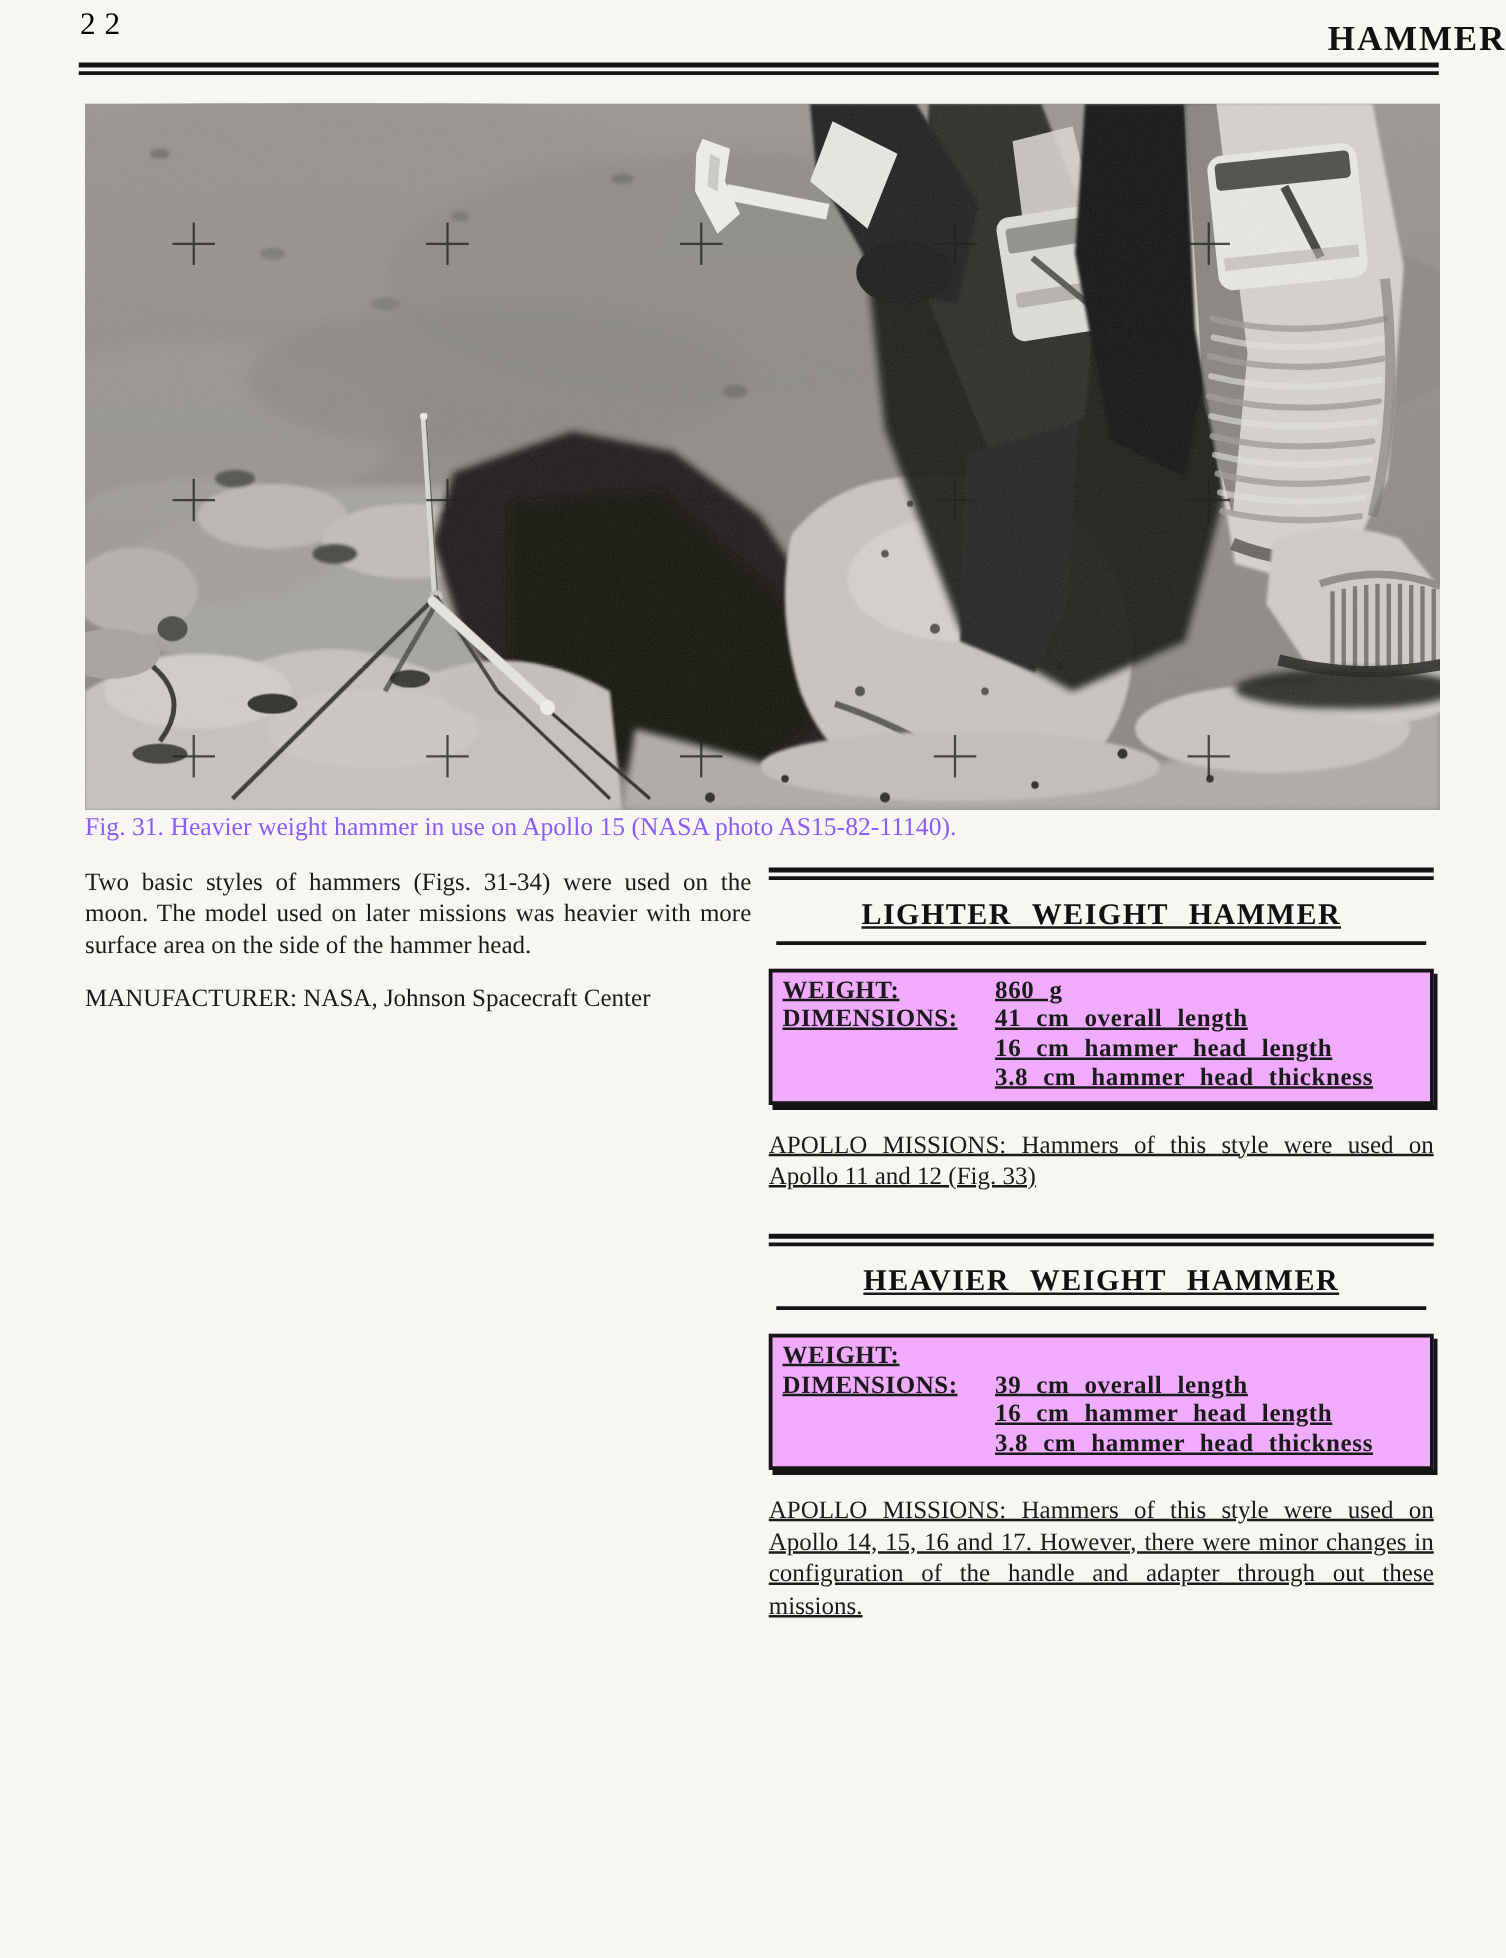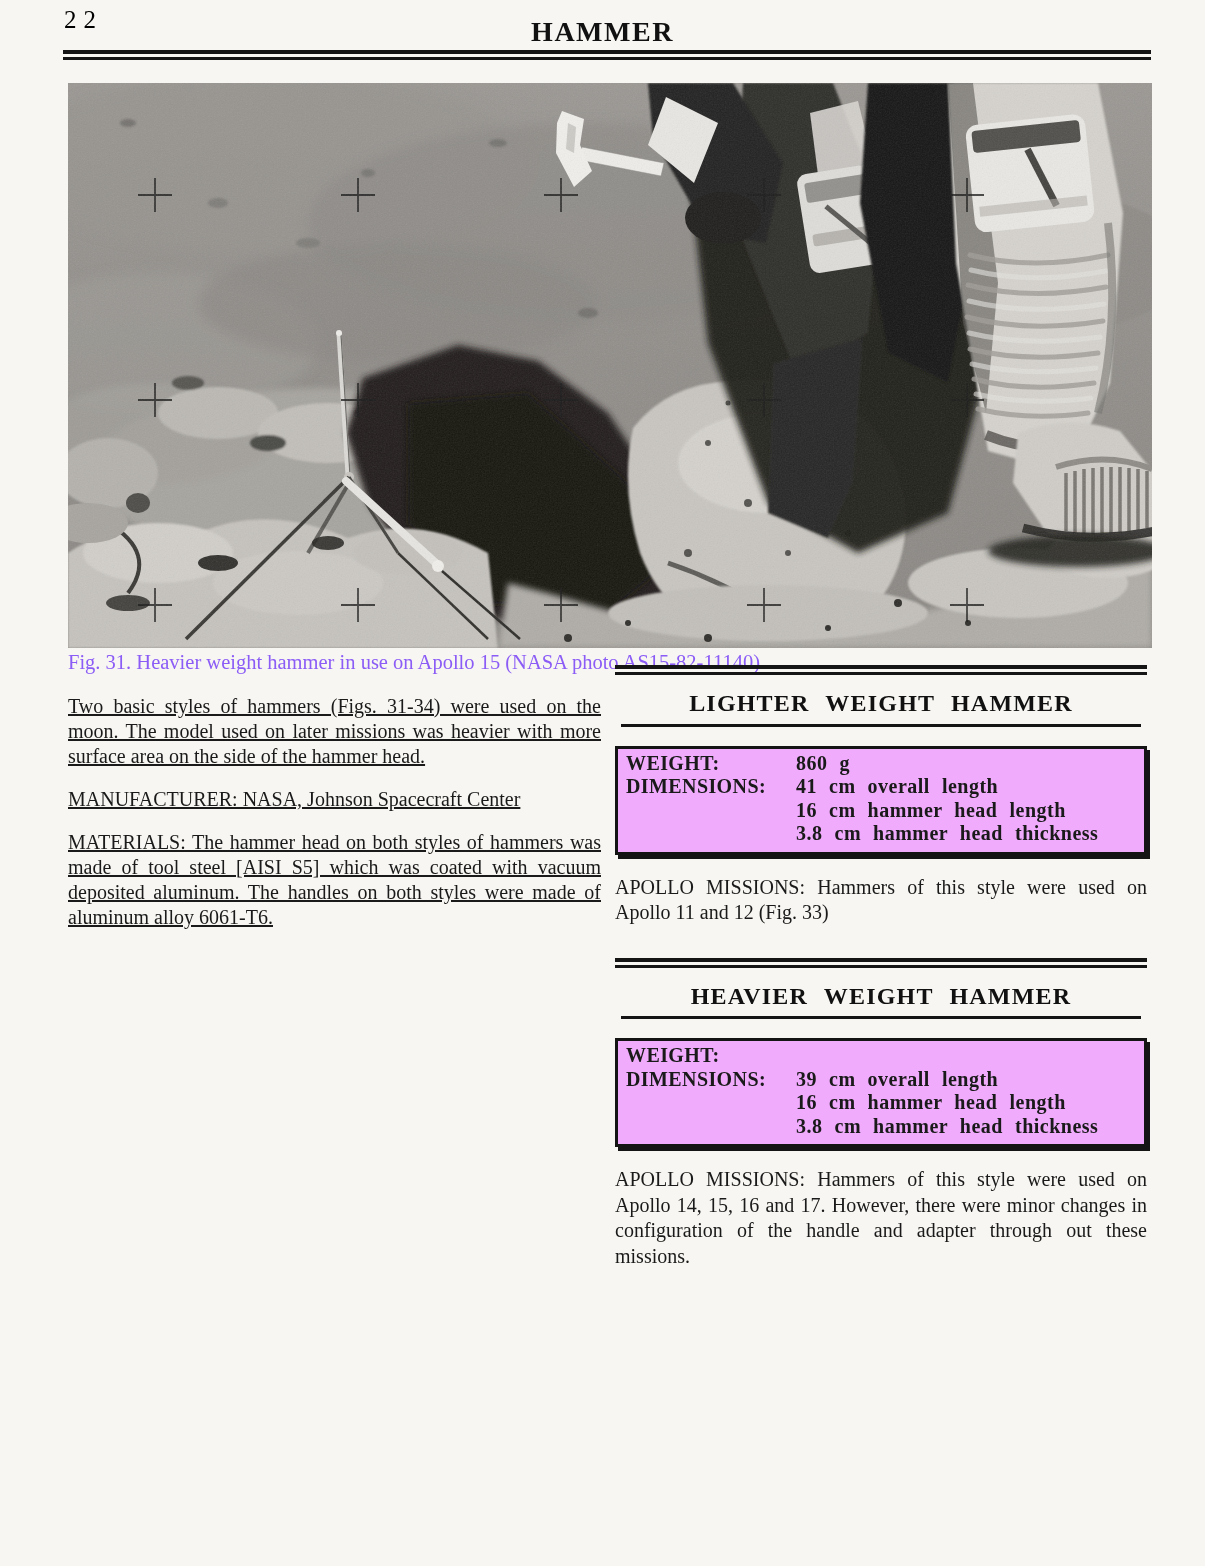--- a/index.html
+++ b/index.html
@@ -13,21 +13,21 @@
   }
   .page{position:absolute;inset:0;background:#f7f6f2;overflow:hidden;}
 
   
   .page-number{
     position:absolute;left:64px;top:6px;
     font-size:25px;letter-spacing:7px;color:#000000;
   }
   .page-title{
     position:absolute;left:0;top:16px;width:100%;
-    text-align:center;font-size:28px;font-weight:bold;
+    text-align:right;font-size:28px;font-weight:bold;
     letter-spacing:1.5px;margin:0;color:#111;
   }
   .rule-double{
     border-top:4px solid #151515;
     border-bottom:3px solid #151515;
     height:3px;
   }
   .header-rule{position:absolute;left:63px;top:50px;width:1088px;}
 
   
@@ -37,24 +37,24 @@
   .caption{
     position:absolute;left:68px;top:651px;width:1084px;
     font-size:20.5px;margin:0;color:#8b5cf6;
   }
 
   
   .col-left{
     position:absolute;left:68px;top:694px;width:533px;
     font-size:20px;line-height:25px;
   }
-  .col-left p{margin:0 0 18px;text-align:justify;text-decoration:underline;}
+  .col-left p{margin:0 0 18px;text-align:justify;}
   .col-right{
-    position:absolute;left:615px;top:665px;width:532px;
-    font-size:20px;line-height:25.5px;
+    position:absolute;left:615px;top:694px;width:532px;
+    font-size:20px;line-height:25.5px;text-decoration:underline;
   }
   .section-rule{margin:0;}
   .section-rule.second{margin-top:32px;}
   .section-heading{
     margin:16px 6px 0;
     text-align:center;font-size:24px;font-weight:bold;
     letter-spacing:1.2px;word-spacing:9px;color:#111;
     border-bottom:3px solid #141414;padding-bottom:7px;
   }
   .spec-box{
@@ -280,21 +280,20 @@
 
       <rect width="1084" height="565" filter="url(#grain)" opacity=".13"></rect>
     </svg>
   </figure>
 
   <p class="caption">Fig. 31. Heavier weight hammer in use on Apollo 15  (NASA photo AS15-82-11140).</p>
 
   <div class="col-left">
     <p>Two basic styles of hammers (Figs. 31-34) were used on the moon. The model used on later missions was heavier with more surface area on the side of the hammer head.</p>
     <p>MANUFACTURER: NASA, Johnson Spacecraft Center</p>
-    <p>MATERIALS:  The hammer head on both styles of hammers was made of tool steel [AISI S5] which was coated with vacuum deposited aluminum. The handles on both styles were made of aluminum alloy 6061-T6.</p>
   </div>
 
   <div class="col-right">
 
     <div class="rule-double section-rule"></div>
     <h2 class="section-heading">LIGHTER WEIGHT HAMMER</h2>
     <div class="spec-box">
       <div class="spec-row">
         <span class="spec-label">WEIGHT:</span>
         <span class="spec-value">860 g</span>

